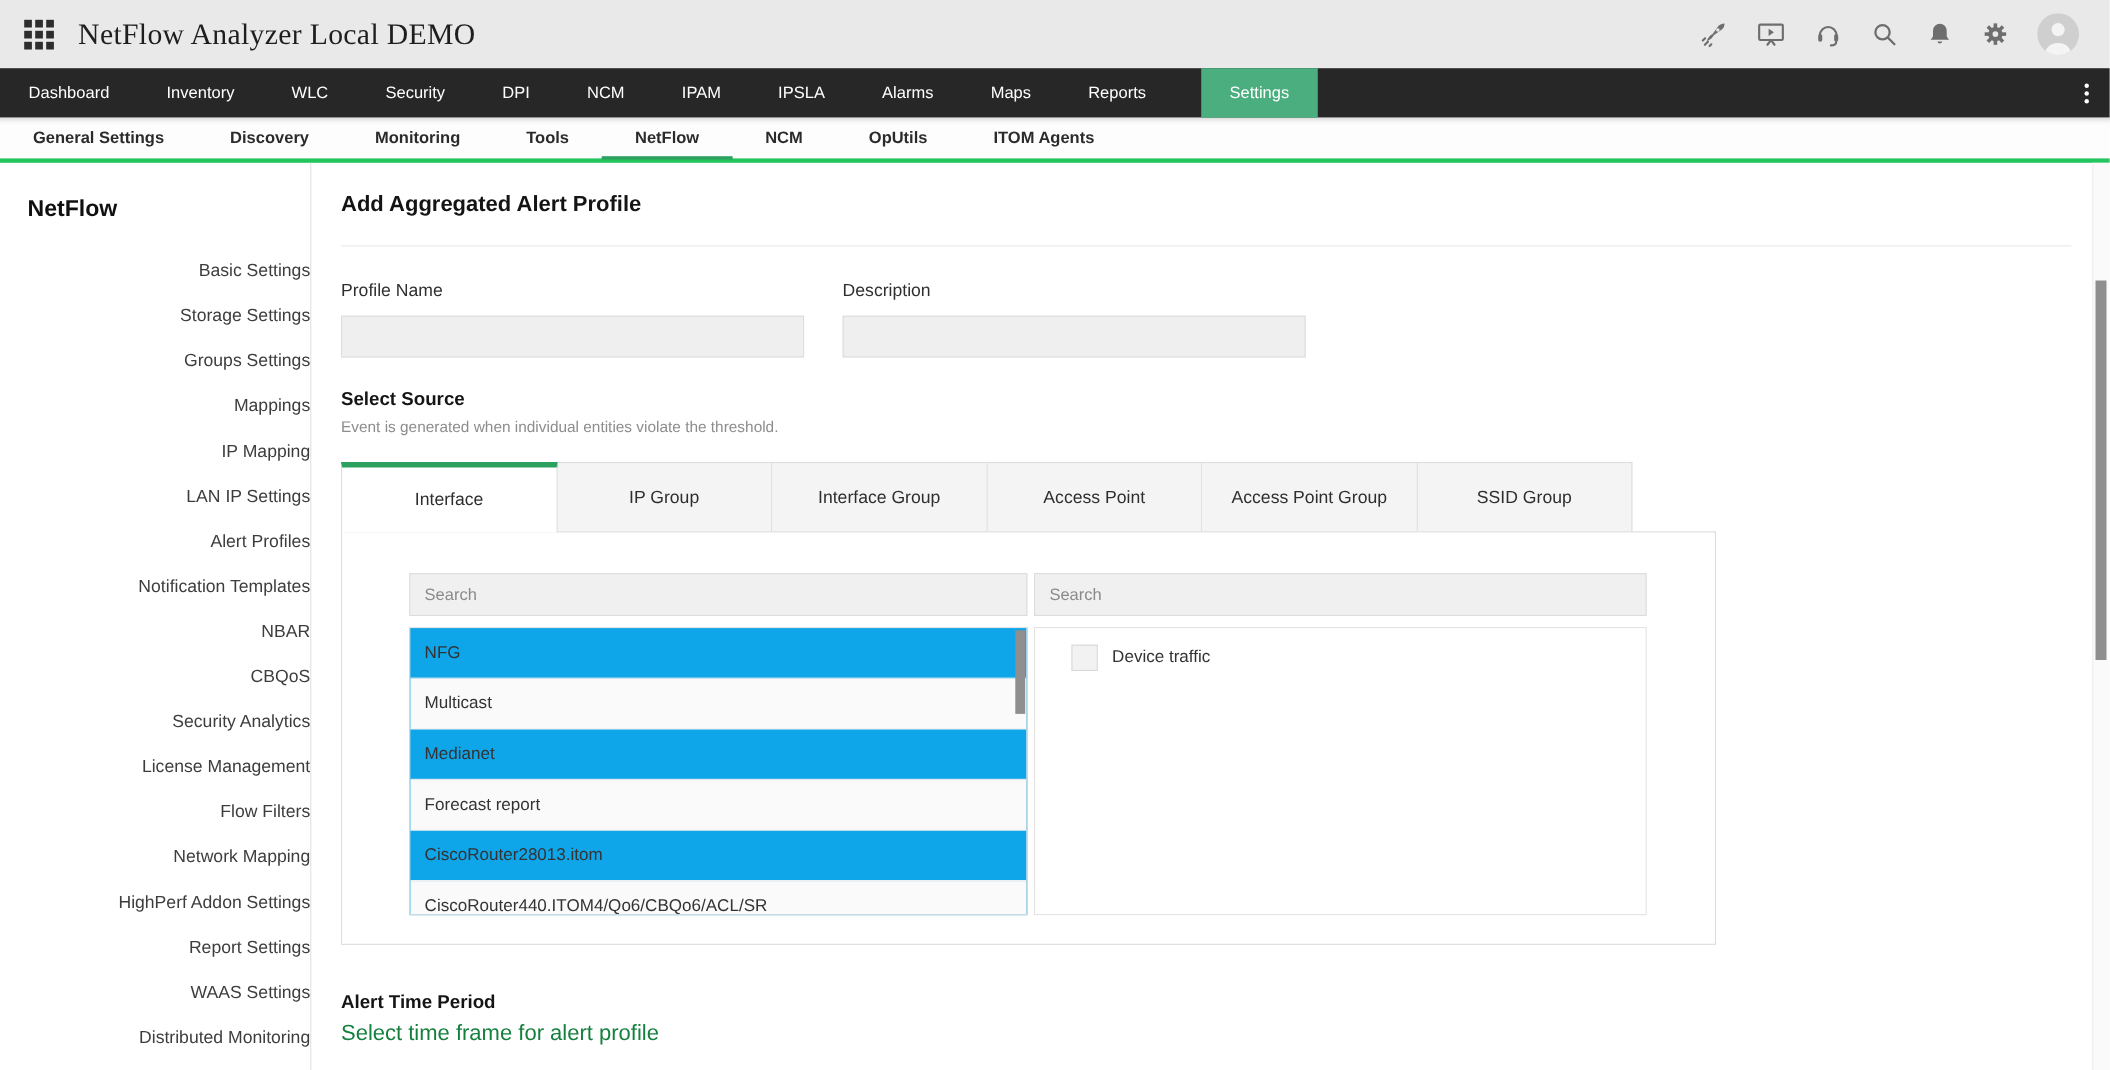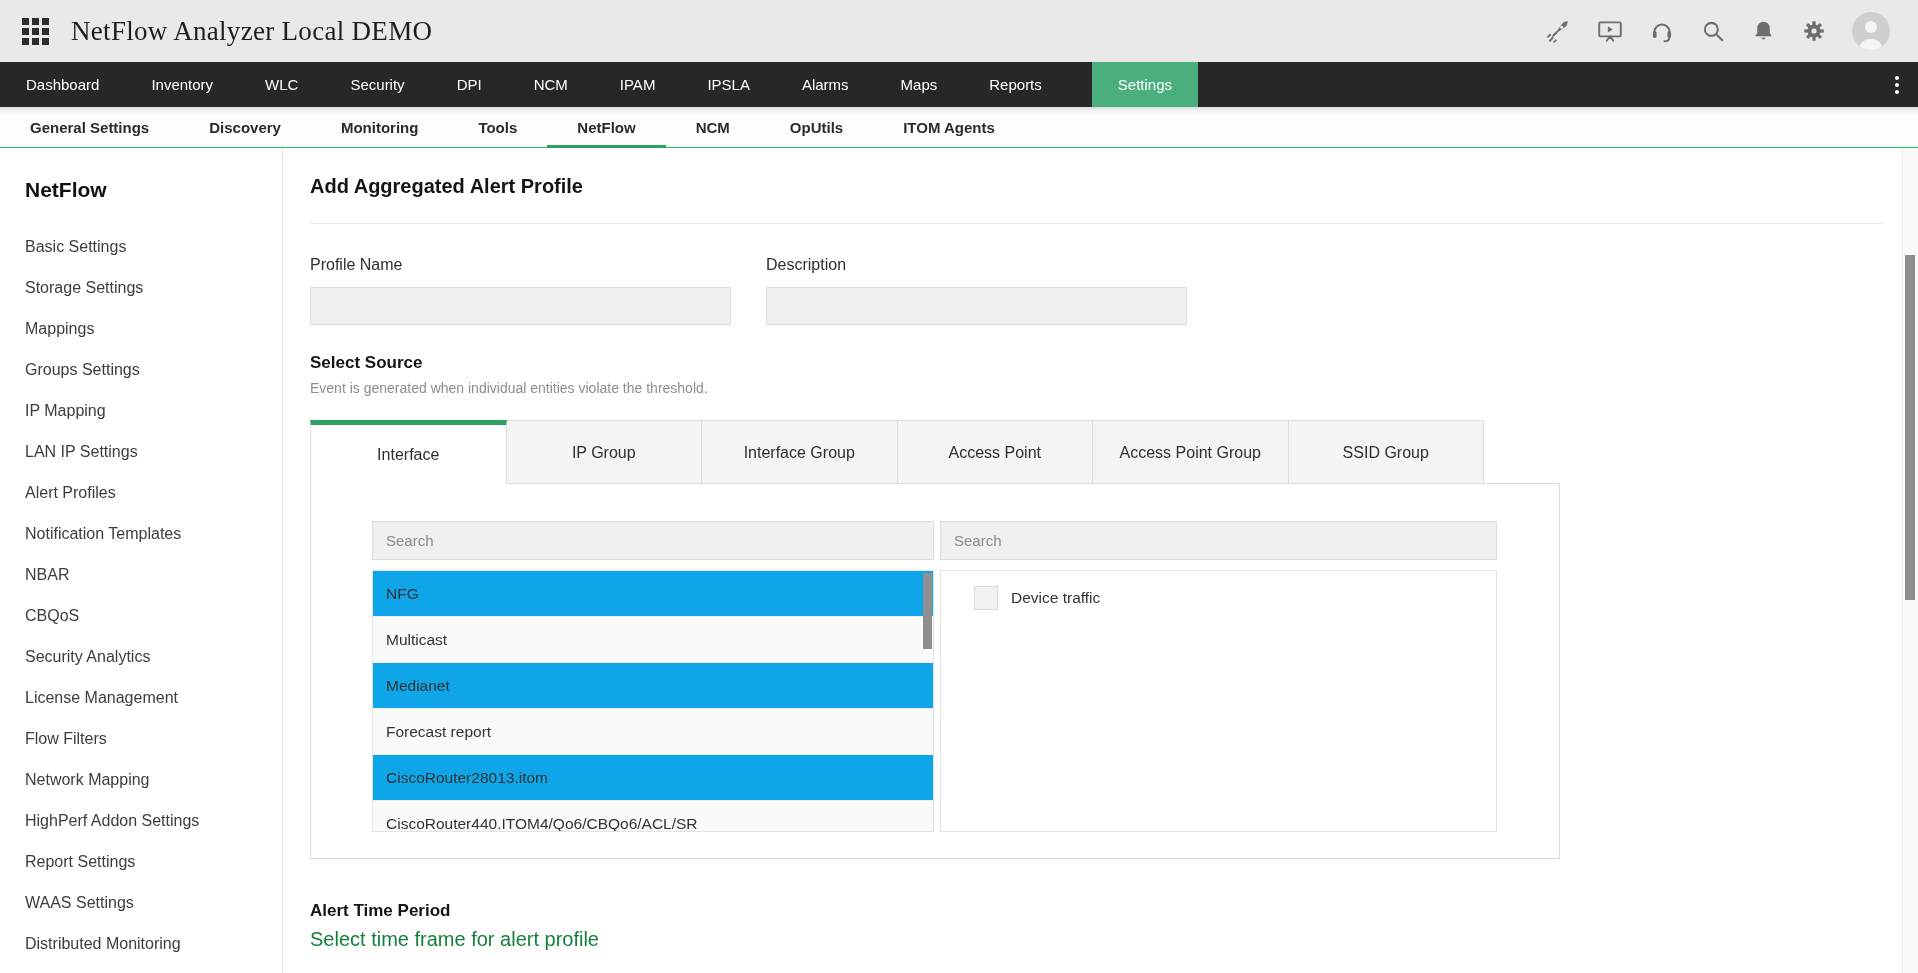--- a/index.html
+++ b/index.html
@@ -17,31 +17,31 @@
 
   
   .mainnav { height:45px; background:#272727; display:flex; align-items:stretch; }
   .nav-items { display:flex; }
   .nav-item { display:flex; align-items:center; padding:0 26px; font-size:15px; color:#fff; cursor:pointer; white-space:nowrap; }
   .nav-item.active { background:#4aae7e;margin-left:24px; }
   .kebab { margin-left:auto; display:flex; flex-direction:column; justify-content:center; align-items:center; gap:3px; padding:0 19px; cursor:pointer; }
   .kebab i { width:4px; height:4px; border-radius:50%; background:#fff; }
 
   
-  .subnav { height:41px; background:#fdfdfd; border-bottom:1px solid #22c55e; display:flex; box-shadow:inset 0 7px 7px -7px rgba(0,0,0,.28); }
+  .subnav { height:41px; background:#fdfdfd; border-bottom:4px solid #22c55e; display:flex; box-shadow:inset 0 7px 7px -7px rgba(0,0,0,.28); }
   .subnav-items { display:flex; }
   .subnav-item { position:relative; display:flex; align-items:center; padding:0 30px; font-size:15px; font-weight:700; color:#2b2b2b; cursor:pointer; white-space:nowrap; }
   .subnav-item.active::after { content:""; position:absolute; left:0; right:0; bottom:-1px; height:3px; background:#2ba05f; }
 
   
   .body-row { display:flex; height:825px; position:relative; }
   .sidebar { width:283px; flex:0 0 283px; border-right:1px solid #e2e2e2; padding:30px 0 0 25px; }
   .sidebar-title { font-size:21px; font-weight:700; color:#101010; }
   .sidebar-list { margin-top:24px; }
-  .sidebar-item { font-size:16px; color:#3d3d3d; height:41px; line-height:41px; cursor:pointer; white-space:nowrap; }
+  .sidebar-item { font-size:16px; color:#3d3d3d; height:41px; line-height:41px; cursor:pointer; white-space:nowrap;text-align:right; }
 
   .main { flex:1; padding:27px 0 8px 27px; position:relative; }
   .page-title { font-size:20px; font-weight:700; color:#141414; }
   .divider { height:1px; background:#e9e9e9; margin:25px 35px 0 0; }
 
   .form-row { display:flex; gap:35px; margin-top:32px; }
   .form-col { width:421px; }
   .form-label { font-size:16px; color:#2f2f2f; }
   .form-input { margin-top:13px; height:38px; width:100%; background:#efefef; border:1px solid #ddd; padding:0 10px; font-size:15px; color:#333; }
 
@@ -192,22 +192,22 @@
 </div>
 
 <div class="body-row">
 
   <div class="sidebar">
     <div class="sidebar-title">NetFlow</div>
     <div class="sidebar-list">
 
     <div class="sidebar-item">Basic Settings</div>
         <div class="sidebar-item">Storage Settings</div>
+        <div class="sidebar-item">Groups Settings</div>
         <div class="sidebar-item">Mappings</div>
-        <div class="sidebar-item">Groups Settings</div>
         <div class="sidebar-item">IP Mapping</div>
         <div class="sidebar-item">LAN IP Settings</div>
         <div class="sidebar-item">Alert Profiles</div>
         <div class="sidebar-item">Notification Templates</div>
         <div class="sidebar-item">NBAR</div>
         <div class="sidebar-item">CBQoS</div>
         <div class="sidebar-item">Security Analytics</div>
         <div class="sidebar-item">License Management</div>
         <div class="sidebar-item">Flow Filters</div>
         <div class="sidebar-item">Network Mapping</div>

